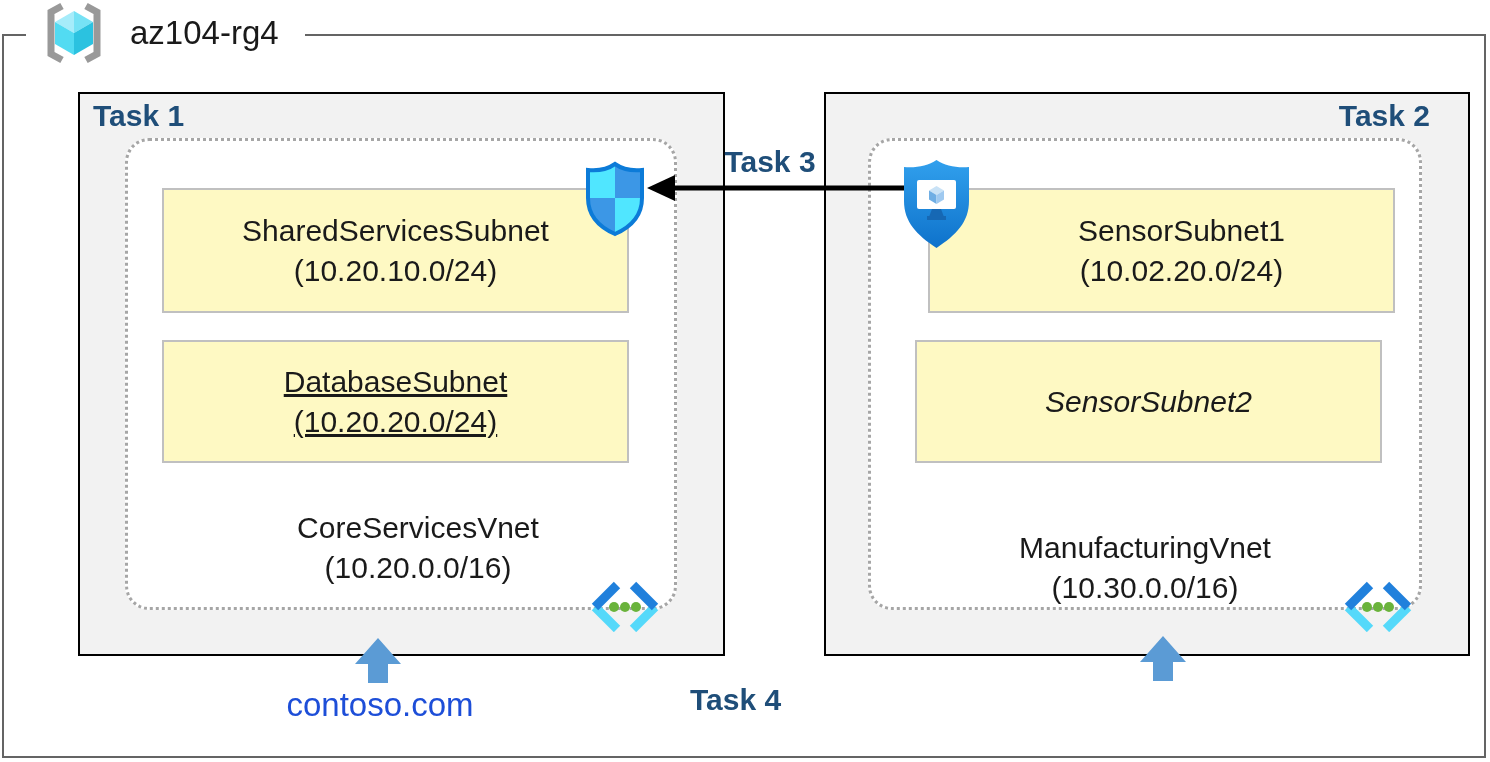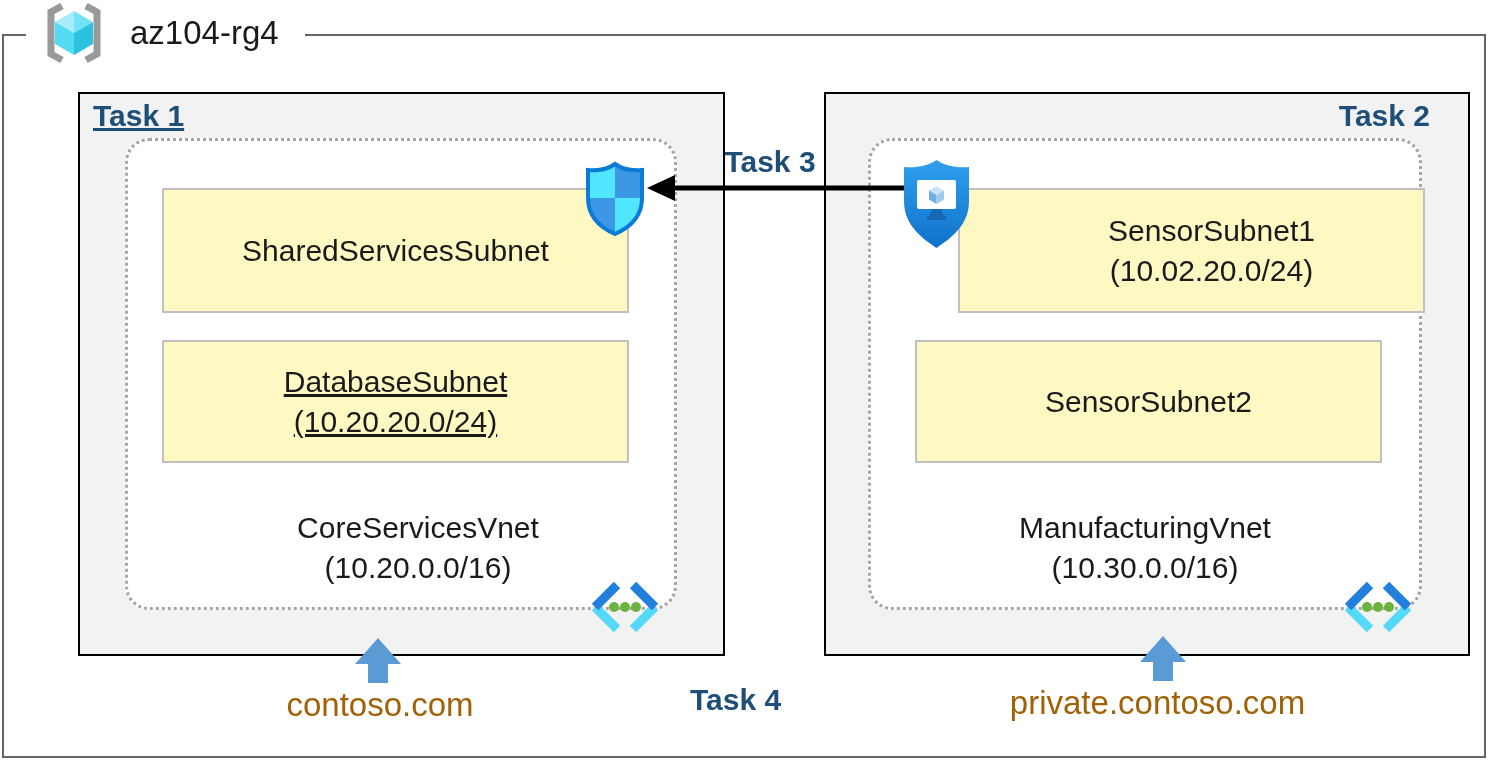--- a/index.html
+++ b/index.html
@@ -9,52 +9,52 @@
   .rg-border { position:absolute; left:2px; top:34px; width:1484px; height:724px;
                border:2px solid #646464; z-index:1; }
   .rg-legend { position:absolute; left:26px; top:2px; height:62px; display:flex; align-items:center;
                gap:20px; background:#fff; padding:0 26px 0 12px; z-index:2; }
   .rg-title { font-size:33px; color:#1a1a1a; white-space:nowrap; }
 
   .task-box { position:absolute; background:#f2f2f2; border:2px solid #000; z-index:2; }
   #task1-box { left:78px; top:92px; width:647px; height:564px; }
   #task2-box { left:824px; top:92px; width:646px; height:564px; }
   .task-label { position:absolute; font-size:30px; font-weight:bold; color:#1f4e79; z-index:3; white-space:nowrap; }
-  #task1-label { left:93px;  top:99px;text-decoration:underline; }
+  #task1-label { left:93px;  top:99px; }
   #task2-label { right:60px; top:99px; }
   #task3-label { left:690px; top:145px; width:160px; text-align:center; z-index:6; }
   #task4-label { left:690px; top:683px; width:160px; text-align:left; z-index:3; }
 
   .vnet-dotted { position:absolute; background:#fff; border:3px dotted #a6a6a6; border-radius:24px; z-index:3; }
   #vnet1-dotted { left:125px; top:138px; width:552px; height:472px; }
   #vnet2-dotted { left:868px; top:138px; width:554px; height:472px; }
 
   .subnet-box { position:absolute; background:#fef9c3; border:2px solid #c0c0c0; z-index:4;
                 display:flex; flex-direction:column; align-items:center; justify-content:center;
                 font-size:30px; line-height:40px; color:#1a1a1a; text-align:center; }
   #subnet-l1 { left:162px; top:188px; width:467px; height:125px; }
   #subnet-l2 { left:162px; top:340px; width:467px; height:123px;text-decoration:underline; }
-  #subnet-r1 { left:958px; top:188px; width:467px; height:125px;padding-left:40px; }
-  #subnet-r2 { left:915px; top:340px; width:467px; height:123px; }
+  #subnet-r1 { left:928px; top:188px; width:467px; height:125px;padding-left:40px; }
+  #subnet-r2 { left:915px; top:340px; width:467px; height:123px;font-style:italic; }
 
   .vnet-label { position:absolute; text-align:center; font-size:30px; line-height:40px; z-index:4; }
   #vnet1-label { left:142px; top:508px; width:552px; }
-  #vnet2-label { left:868px; top:508px; width:554px; }
+  #vnet2-label { left:868px; top:528px; width:554px; }
 
   .icon { position:absolute; }
   #resource-group-icon { position:static; width:72px; height:62px; }
   #nsg-shield-icon     { left:585px;  top:161px; width:60px; height:76px; z-index:7; }
   #bastion-shield-icon { left:901px;  top:157px; width:71px; height:94px; z-index:7; }
   #vnet-icon-left      { left:591px;  top:580px; width:68px; height:52px; z-index:5; }
   #vnet-icon-right     { left:1344px; top:580px; width:68px; height:52px; z-index:5; }
   #peering-arrow       { left:645px;  top:171px; width:266px; height:34px; z-index:6; }
   #up-arrow-left       { left:354px;  top:637px; width:48px;  height:47px; z-index:3; }
   #up-arrow-right      { left:1139px; top:635px; width:48px;  height:47px; z-index:3; }
 
-  .dns-label { position:absolute; font-size:33px; color:#a16207; text-align:center; z-index:3; white-space:nowrap; }
+  .dns-label { position:absolute; font-size:33px; color:#1d4ed8; text-align:center; z-index:3; white-space:nowrap; }
   #dns-left  { left:205px; top:686px; width:350px; }
   #dns-right { left:955px; top:684px; width:405px; }
 </style>
 </head>
 <body>
 
 <div class="page">
 
   <div class="rg-border"></div>
 
@@ -73,20 +73,21 @@
   <div class="task-box" id="task1-box"></div>
   <div class="task-box" id="task2-box"></div>
   <div class="task-label" id="task1-label">Task 1</div>
   <div class="task-label" id="task2-label">Task 2</div>
 
   <div class="vnet-dotted" id="vnet1-dotted"></div>
   <div class="vnet-dotted" id="vnet2-dotted"></div>
 
   <div class="subnet-box" id="subnet-l1">
     <span>SharedServicesSubnet</span>
+    <span>(10.20.10.0/24)</span>
   </div>
   <div class="subnet-box" id="subnet-l2">
     <span>DatabaseSubnet</span>
     <span>(10.20.20.0/24)</span>
   </div>
   <div class="subnet-box" id="subnet-r1">
     <span>SensorSubnet1</span>
     <span>(10.02.20.0/24)</span>
   </div>
   <div class="subnet-box" id="subnet-r2">
@@ -159,16 +160,15 @@
   </svg>
 
   <svg class="icon" id="up-arrow-left" viewBox="0 0 48 47">
     <polygon points="24,1 47,27 34,27 34,46 14,46 14,27 1,27" fill="#5B9BD5"></polygon>
   </svg>
   <svg class="icon" id="up-arrow-right" viewBox="0 0 48 47">
     <polygon points="24,1 47,27 34,27 34,46 14,46 14,27 1,27" fill="#5B9BD5"></polygon>
   </svg>
 
   <div class="dns-label" id="dns-left">contoso.com</div>
-  <div class="dns-label" id="dns-right">private.contoso.com</div>
   <div class="task-label" id="task4-label">Task 4</div>
 
 </div>
 
 </body></html>

